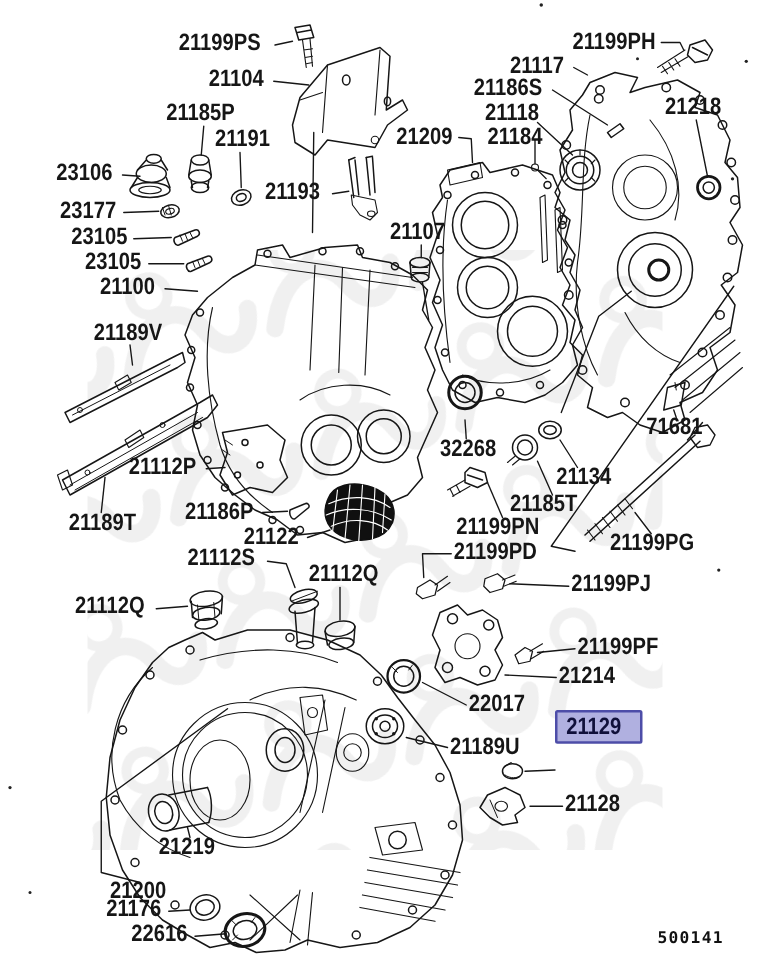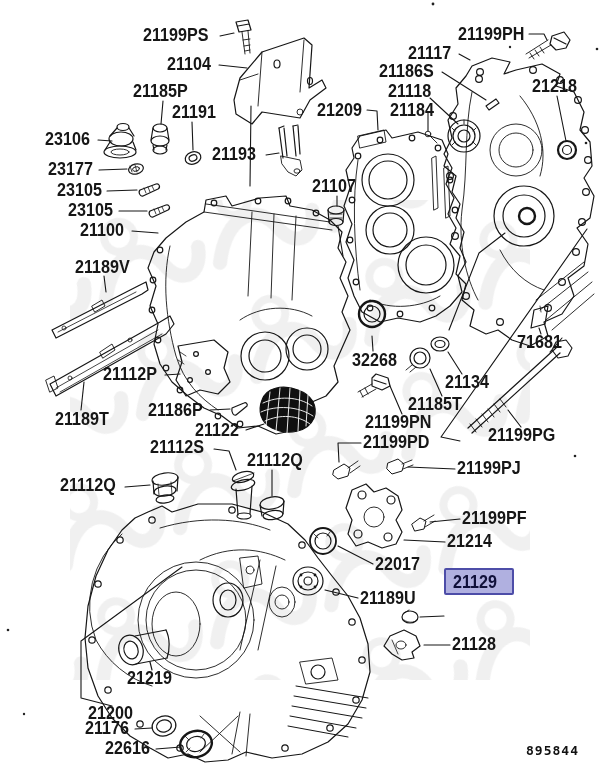--- a/index.html
+++ b/index.html
@@ -494,15 +494,15 @@
 <div class="hlbox">
   <span class="plabel">21129</span>
 </div>
 
 <div class="plabel" style="left:452px;top:634px">21128</div>
 <div class="plabel" style="left:127px;top:668px">21219</div>
 <div class="plabel" style="left:88px;top:703px">21200</div>
 <div class="plabel" style="left:85px;top:718px">21176</div>
 <div class="plabel" style="left:105px;top:738px">22616</div>
 
-<div class="sheet-code">895844</div>
+<div class="sheet-code">500141</div>
 
 </div>
 
 </body></html>

